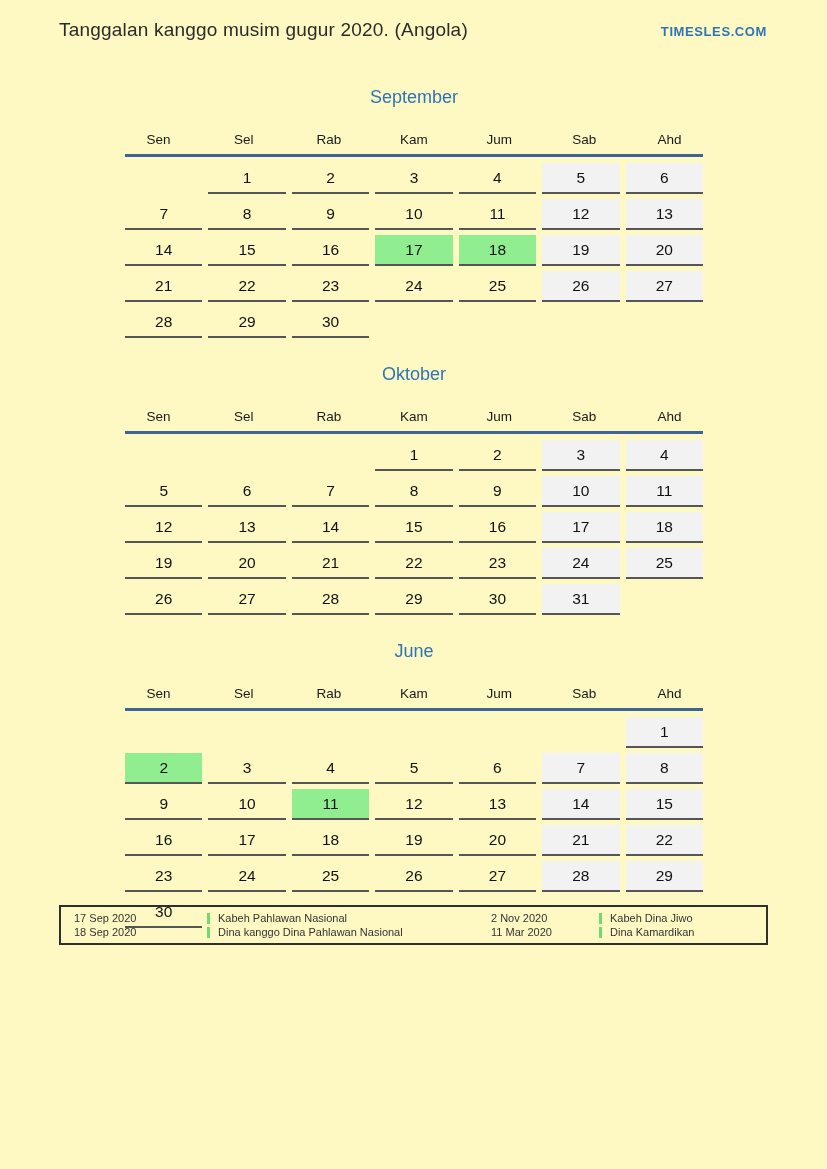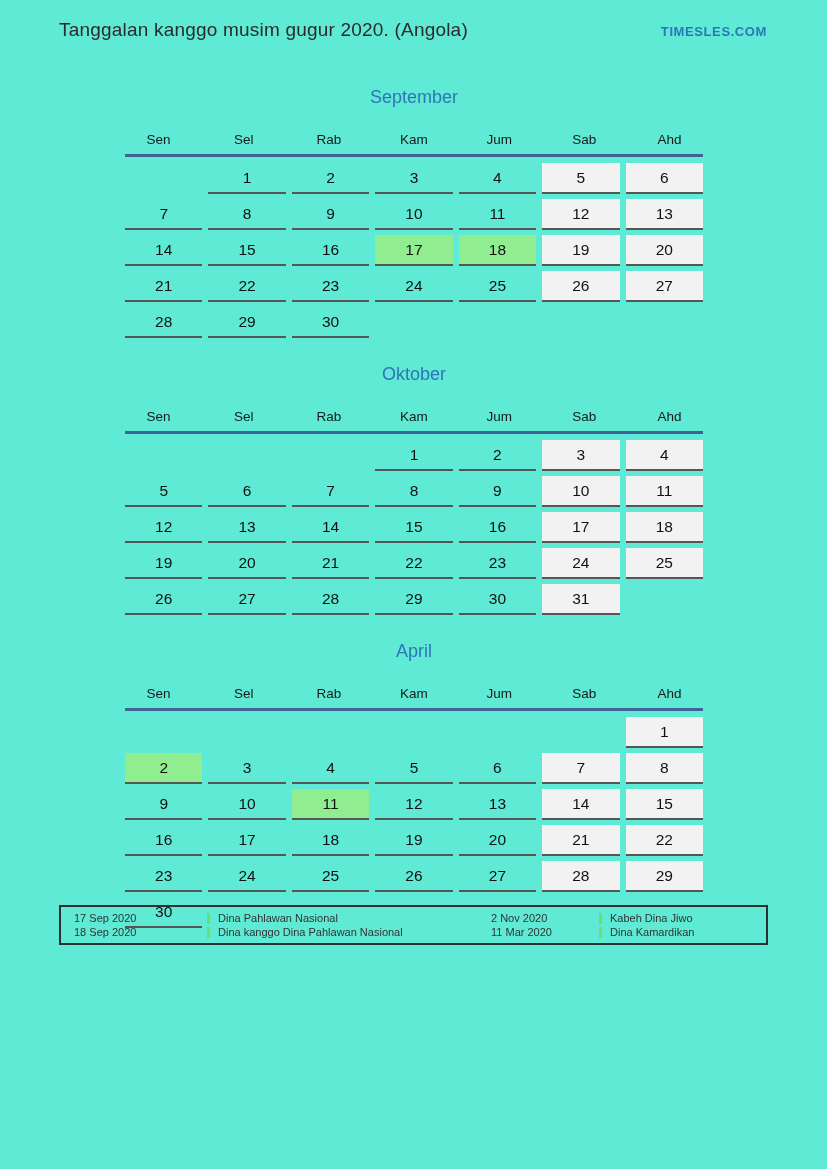--- a/index.html
+++ b/index.html
@@ -6,21 +6,21 @@
     --accent:#2e75b6;
     --rule:#3d6397;
     --holiday:#90ee90;
     --weekend:#f2f2f2;
     --legendbar:#6edc6e;
   }
   html,body{margin:0;padding:0;background:#ffffff;}
   .page{
     position:relative;
     width:827px;height:1169px;
-    background:#5eead4;
+    background:#fef9c3;
     font-family:"Liberation Sans", sans-serif;
     color:#1a1a1a;
     overflow:hidden;
   }
   
   .page-title{
     position:absolute;left:59px;top:19px;margin:0;
     font-size:19px;font-weight:500;color:#2b2b2b;letter-spacing:0.2px;
   }
   .brand{
@@ -174,21 +174,21 @@
           <div class="cell day">27</div>
           <div class="cell day">28</div>
           <div class="cell day">29</div>
           <div class="cell day">30</div>
           <div class="cell day weekend">31</div>
           <div class="cell empty"></div>
         </div>
   </section>
 
   <section class="month">
-    <h2 class="month-title">April</h2>
+    <h2 class="month-title">June</h2>
     <div class="weekday-row">
           <div class="weekday">Sen</div>
           <div class="weekday">Sel</div>
           <div class="weekday">Rab</div>
           <div class="weekday">Kam</div>
           <div class="weekday">Jum</div>
           <div class="weekday">Sab</div>
           <div class="weekday">Ahd</div>
         </div>
     <div class="grid">
@@ -239,21 +239,21 @@
 </div>
 
   <div class="legend">
     <div class="lcol dates">
         <div class="lline">17 Sep 2020</div>
         <div class="lline">18 Sep 2020</div>
       </div>
     <div class="lcol names">
         <div class="lline">
           <span class="legend-bar"></span>
-          <span>Dina Pahlawan Nasional</span>
+          <span>Kabeh Pahlawan Nasional</span>
         </div>
         <div class="lline">
           <span class="legend-bar"></span>
           <span>Dina kanggo Dina Pahlawan Nasional</span>
         </div>
       </div>
     <div class="lcol dates">
         <div class="lline">2 Nov 2020</div>
         <div class="lline">11 Mar 2020</div>
       </div>

